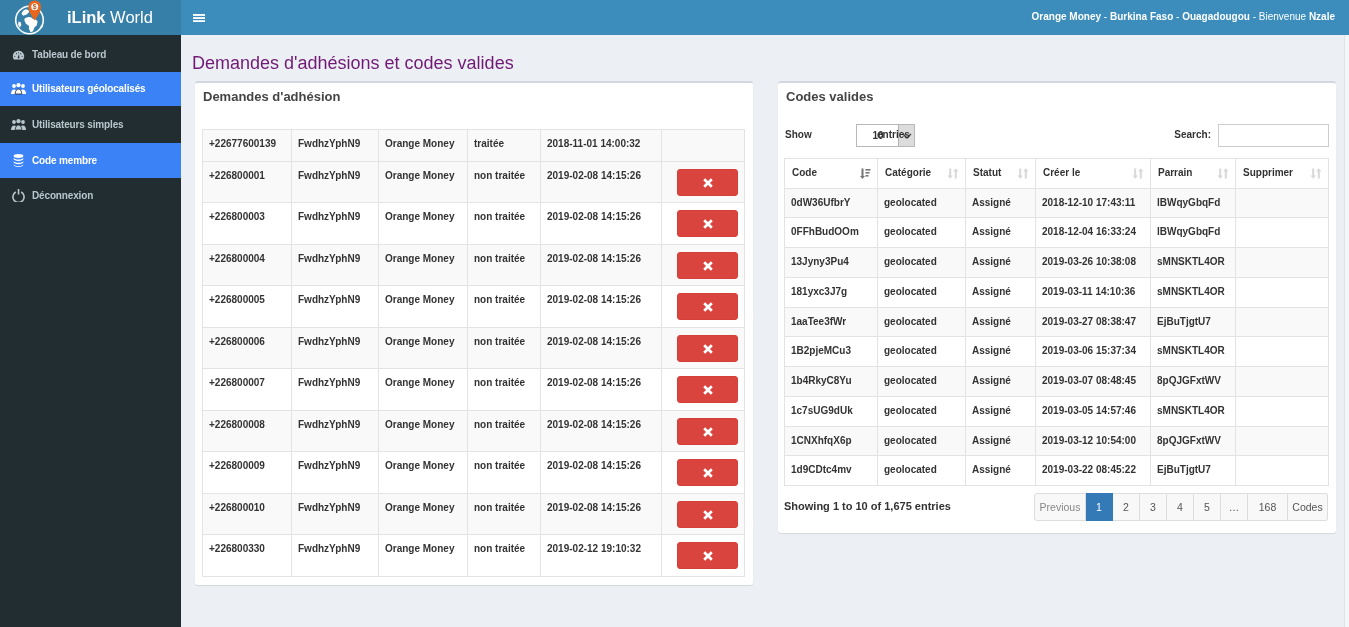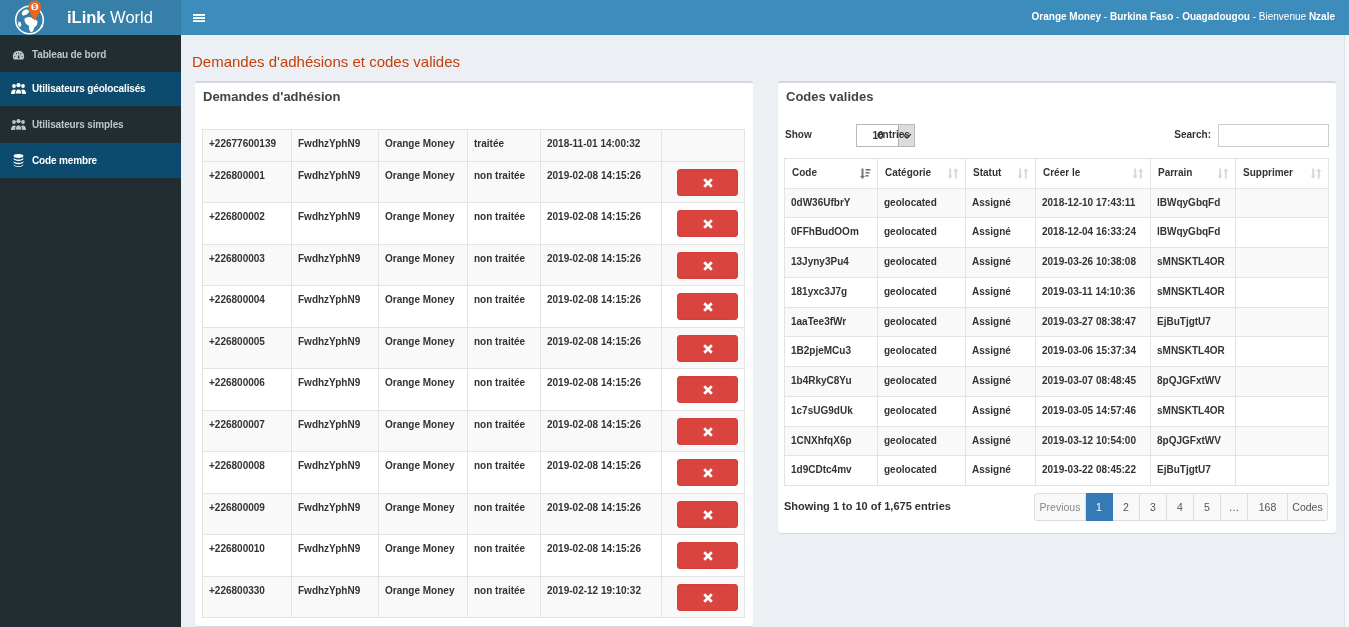--- a/index.html
+++ b/index.html
@@ -16,30 +16,30 @@
 .logo svg { position:absolute; left:7px; top:0; }
 .brand { position:absolute; left:67px; top:8px; font-size:16.5px; color:#fff; }
 .brand b { font-weight:700; }
 .hamb { position:absolute; left:193px; top:12px; }
 .navright { position:absolute; right:14px; top:11px; color:#fff; font-size:10px; font-weight:400; }
 .navright b { font-weight:700; }
 
 .sidebar { position:absolute; top:35px; left:0; width:181px; height:592px; background:#222d32; }
 .smenu { list-style:none; margin-top:3px; }
 .smenu li { height:35px; line-height:35px; color:#b8c7ce; font-weight:700; font-size:10px; letter-spacing:-0.15px; position:relative; }
-.smenu li.active { background:#0c4a6e; color:#fff; }
+.smenu li.active { background:#3b82f6; color:#fff; }
 .smenu li:nth-child(1), .smenu li:nth-child(2) { height:34px; line-height:34px; }
 .smenu li:nth-child(3) { height:37px; line-height:37px; }
 .smenu li:nth-child(1) .ic, .smenu li:nth-child(2) .ic { height:34px; }
 .smenu li:nth-child(3) .ic { height:37px; }
 .smenu li .ic { position:absolute; left:9px; top:0; width:18px; height:35px; display:flex; align-items:center; justify-content:center; }
 .smenu li .tx { position:absolute; left:32px; top:0; }
 
 .content { position:absolute; left:181px; top:0; width:1168px; height:627px; }
-h1.pagetitle { font-size:15px; font-weight:400; color:#c2410c; position:absolute; left:11px; top:53px; }
+h1.pagetitle { font-size:18px; font-weight:400; color:#701a75; position:absolute; left:11px; top:53px; }
 .col { position:absolute; top:81px; width:558px; }
 .col1 { left:14px; }
 .col2 { left:597px; }
 .box { background:#fff; border-top:2px solid #d2d6de; border-radius:3px; box-shadow:0 1px 1px rgba(0,0,0,0.1); }
 .box-title { font-size:13px; font-weight:700; color:#444; padding:6px 0 0 8px; }
 
 .box-body { padding:25px 9px 8px 7px; }
 table.tbl { border-collapse:collapse; width:100%; table-layout:fixed; font-size:10px; font-weight:700; color:#333; }
 table.tbl th, table.tbl td { border:1px solid #e3e3e3; text-align:left; vertical-align:top; padding:8px 5px 5px 6px; white-space:nowrap; overflow:hidden; }
 table.tbl th { padding-top:9.5px; }
@@ -144,20 +144,29 @@
             <g fill="#fff">
               <ellipse cx="6" cy="2.3" rx="5.6" ry="2.2"></ellipse>
               <path d="M.4 4.2c0 1.2 2.5 2.2 5.6 2.2s5.6-1 5.6-2.2v1.6c0 1.2-2.5 2.2-5.6 2.2S.4 7 .4 5.8z"></path>
               <path d="M.4 8c0 1.2 2.5 2.2 5.6 2.2S11.6 9.2 11.6 8v1.6c0 1.2-2.5 2.2-5.6 2.2S.4 10.8.4 9.6z"></path>
               <path d="M.4 11.8c0 1.2 2.5 2.2 5.6 2.2s5.6-1 5.6-2.2v1c0 1.2-2.5 2.2-5.6 2.2S.4 14 .4 12.8z"></path>
             </g>
           </svg>
     </span>
         <span class="tx">Code membre</span>
       </li>
+    <li>
+        <span class="ic">
+      <svg width="13" height="13" viewBox="0 0 14 14">
+            <path fill="none" stroke="#b8c7ce" stroke-width="1.7" d="M4.2 3.2a6 6 0 1 0 5.6 0"></path>
+            <rect x="6.2" y="0" width="1.7" height="6" fill="#b8c7ce"></rect>
+          </svg>
+    </span>
+        <span class="tx">Déconnexion</span>
+      </li>
   </ul>
 </div>
 
 <div class="content">
   <h1 class="pagetitle">Demandes d'adhésions et codes valides</h1>
 
   <div class="col col1">
     <div class="box">
       <div class="box-title">Demandes d'adhésion</div>
       <div class="box-body">
@@ -187,34 +196,20 @@
               <col style="width:87px">
               <col style="width:89px">
               <col style="width:73px">
               <col style="width:121px">
               <col style="width:83px">
             </colgroup>
 
           <tbody id="rows-left">
               <tr>
                 <td style="height:41.5px">+226800001</td>
-                <td>FwdhzYphN9</td>
-                <td>Orange Money</td>
-                <td>non traitée</td>
-                <td>2019-02-08 14:15:26</td>
-                <td style="padding:7px 5px 5px 7px;">
-                  <span class="btn-del">
-                    <svg width="10" height="10" viewBox="0 0 10 10">
-                      <path d="M1.2 1.2 L8.8 8.8 M8.8 1.2 L1.2 8.8" stroke="#fff" stroke-width="2.7"></path>
-                    </svg>
-                  </span>
-                </td>
-              </tr>
-              <tr>
-                <td style="height:41.5px">+226800002</td>
                 <td>FwdhzYphN9</td>
                 <td>Orange Money</td>
                 <td>non traitée</td>
                 <td>2019-02-08 14:15:26</td>
                 <td style="padding:7px 5px 5px 7px;">
                   <span class="btn-del">
                     <svg width="10" height="10" viewBox="0 0 10 10">
                       <path d="M1.2 1.2 L8.8 8.8 M8.8 1.2 L1.2 8.8" stroke="#fff" stroke-width="2.7"></path>
                     </svg>
                   </span>

